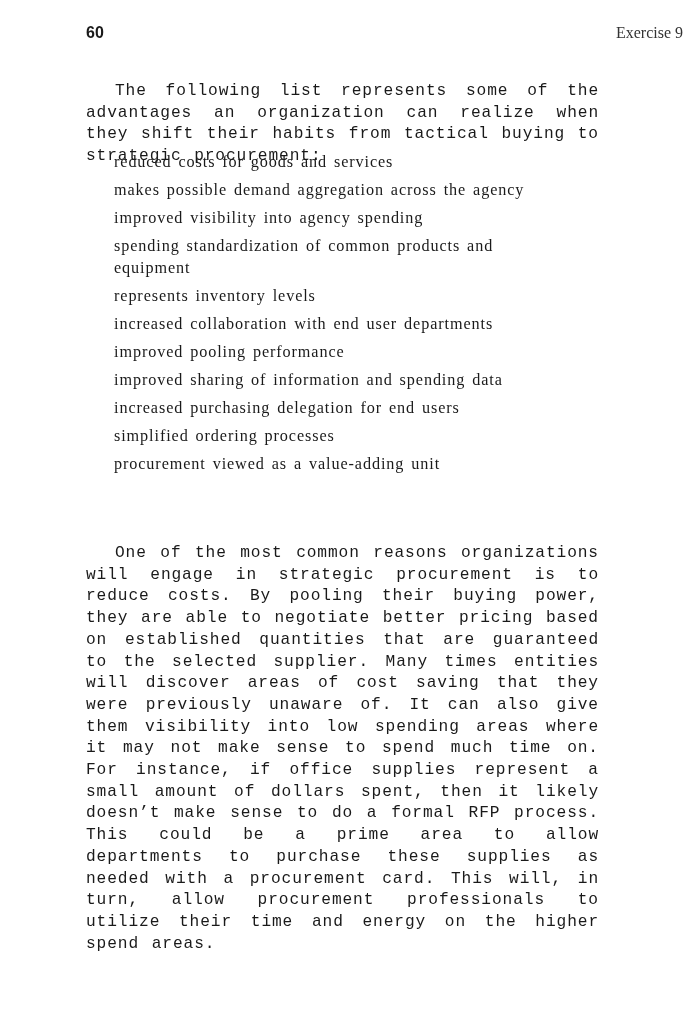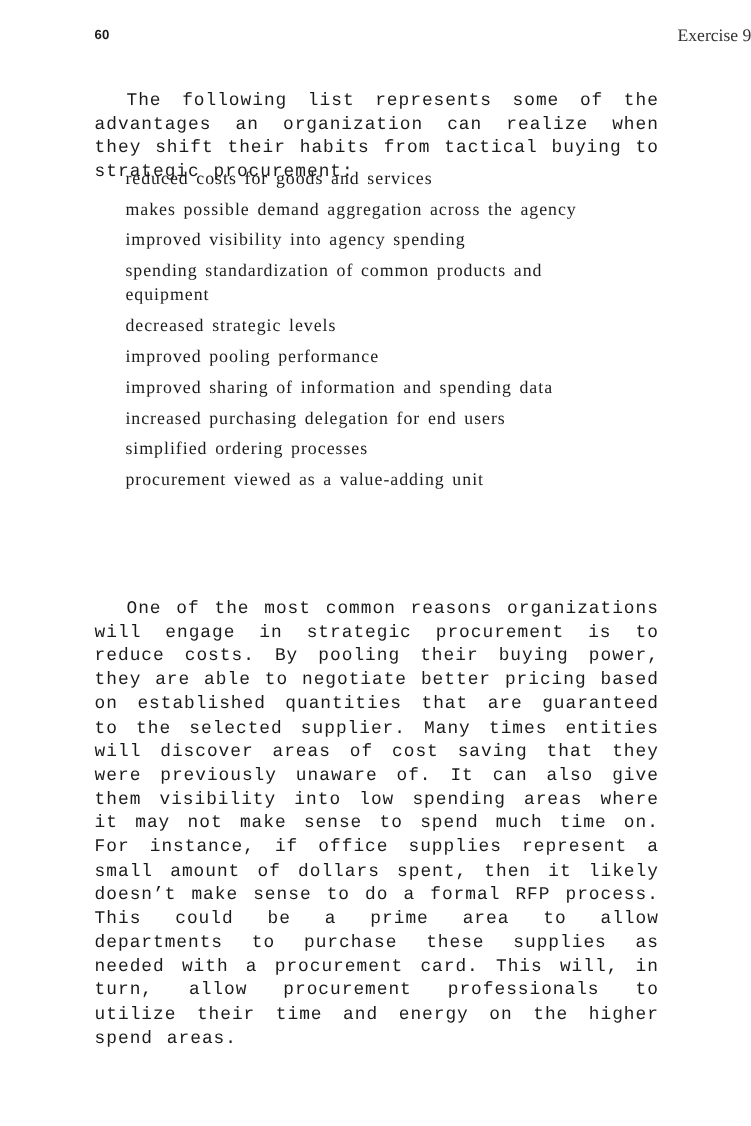--- a/index.html
+++ b/index.html
@@ -1,19 +1,19 @@
 <!DOCTYPE html>
 <html><head>
   <meta charset="utf-8">
   <style>
     html, body { margin: 0; padding: 0; background: #ffffff; }
     body { width: 683px; height: 1024px; position: relative; overflow: hidden; color: #1a1a1a; }
     .page-number {
       position: absolute; left: 86px; top: 24px;
-      font-family: "Liberation Sans", sans-serif; font-weight: bold; font-size: 12px;
+      font-family: "Liberation Sans", sans-serif; font-weight: bold; font-size: 16px;
       color: #1a1a1a;
     }
     .running-head {
       position: absolute; left: 0; width: 683px; top: 24px; text-align: right;
       font-family: "Liberation Serif", serif; font-size: 16px; color: #333;
     }
     .body-text {
       position: absolute; left: 86px; width: 513px;
       font-family: Liberation Mono, monospace; font-size: 16.2px;
       letter-spacing: 0.9px; word-spacing: 2px; color: #1a1a1a;
@@ -41,21 +41,22 @@
 
 <div class="body-text intro">
   <p class="para">The following list represents some of the advantages an organization can realize when they shift their habits from tactical buying to strategic procurement:</p>
 </div>
 
 <ul class="list">
   <li>reduced costs for goods and services</li>
   <li>makes possible demand aggregation across the agency</li>
   <li>improved visibility into agency spending</li>
   <li style="width:420px">spending standardization of common products and equipment</li>
-  <li>decreased strategic levels</li>
+  <li>represents inventory levels</li>
+  <li>increased collaboration with end user departments</li>
   <li>improved pooling performance</li>
   <li>improved sharing of information and spending data</li>
   <li>increased purchasing delegation for end users</li>
   <li>simplified ordering processes</li>
   <li>procurement viewed as a value-adding unit</li>
 </ul>
 
 <div class="body-text para2">
   <p class="para">One of the most common reasons organizations will engage in strategic procurement is to reduce costs. By pooling their buying power, they are able to negotiate better pricing based on established quantities that are guaranteed to the selected supplier. Many times entities will discover areas of cost saving that they were previously unaware of. It can also give them visibility into low spending areas where it may not make sense to spend much time on. For instance, if office supplies represent a small amount of dollars spent, then it likely doesn’t make sense to do a formal RFP process. This could be a prime area to allow departments to purchase these supplies as needed with a procurement card. This will, in turn, allow procurement professionals to utilize their time and energy on the higher spend areas.</p>
 </div>

